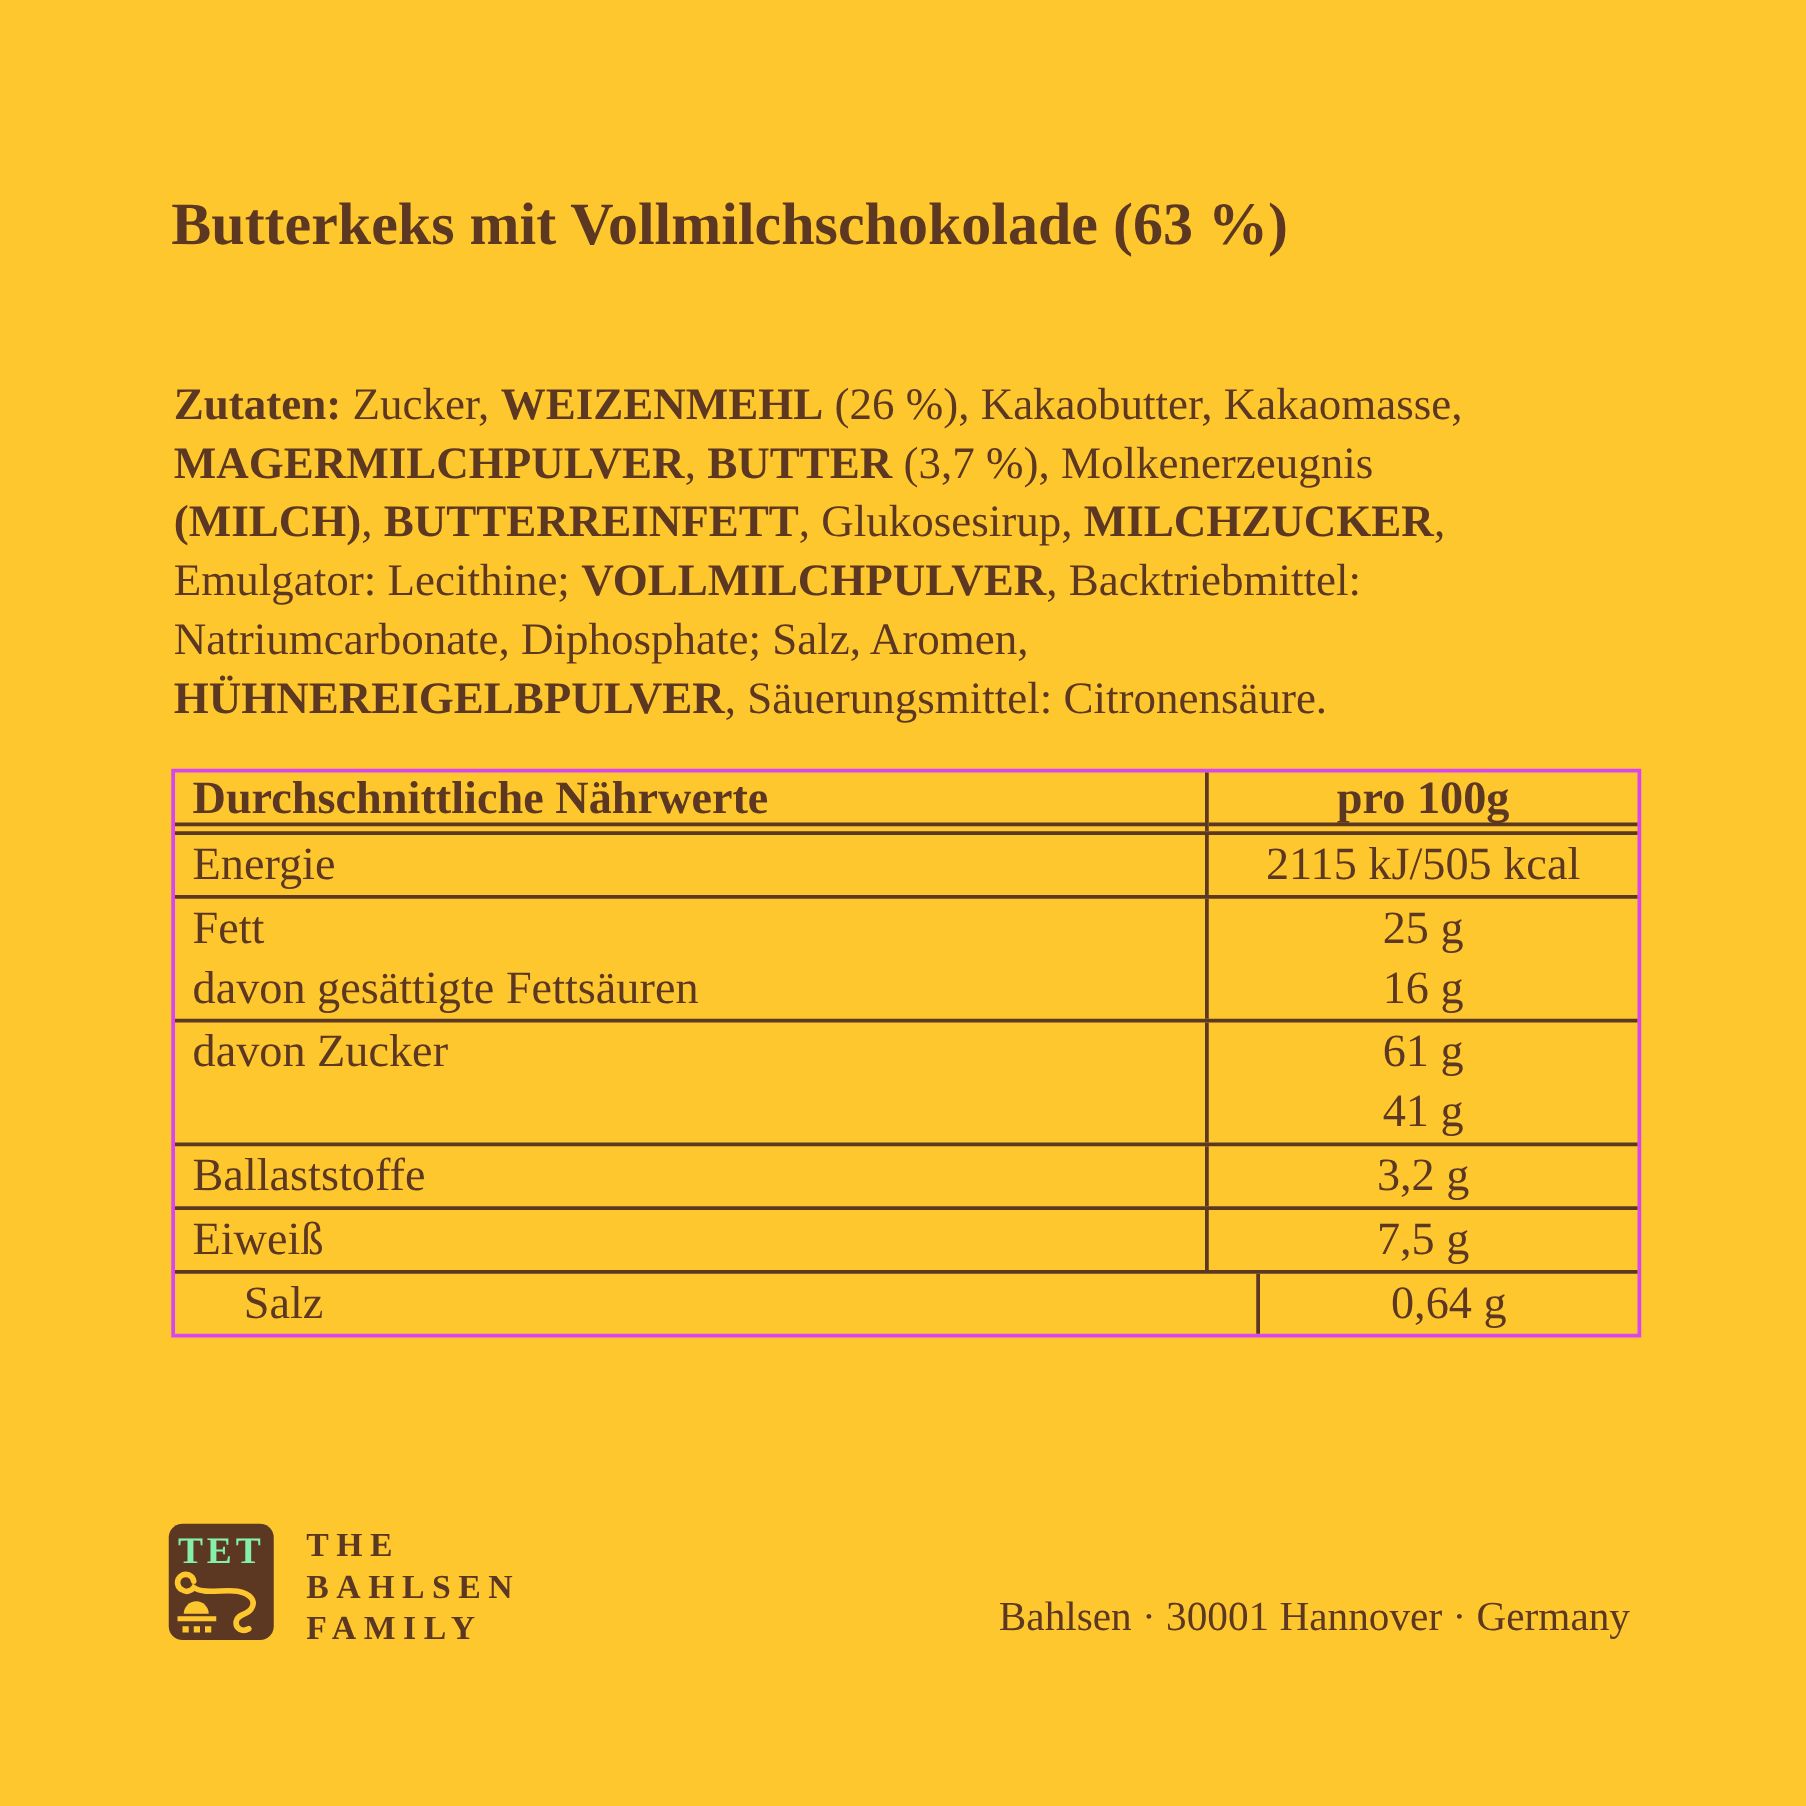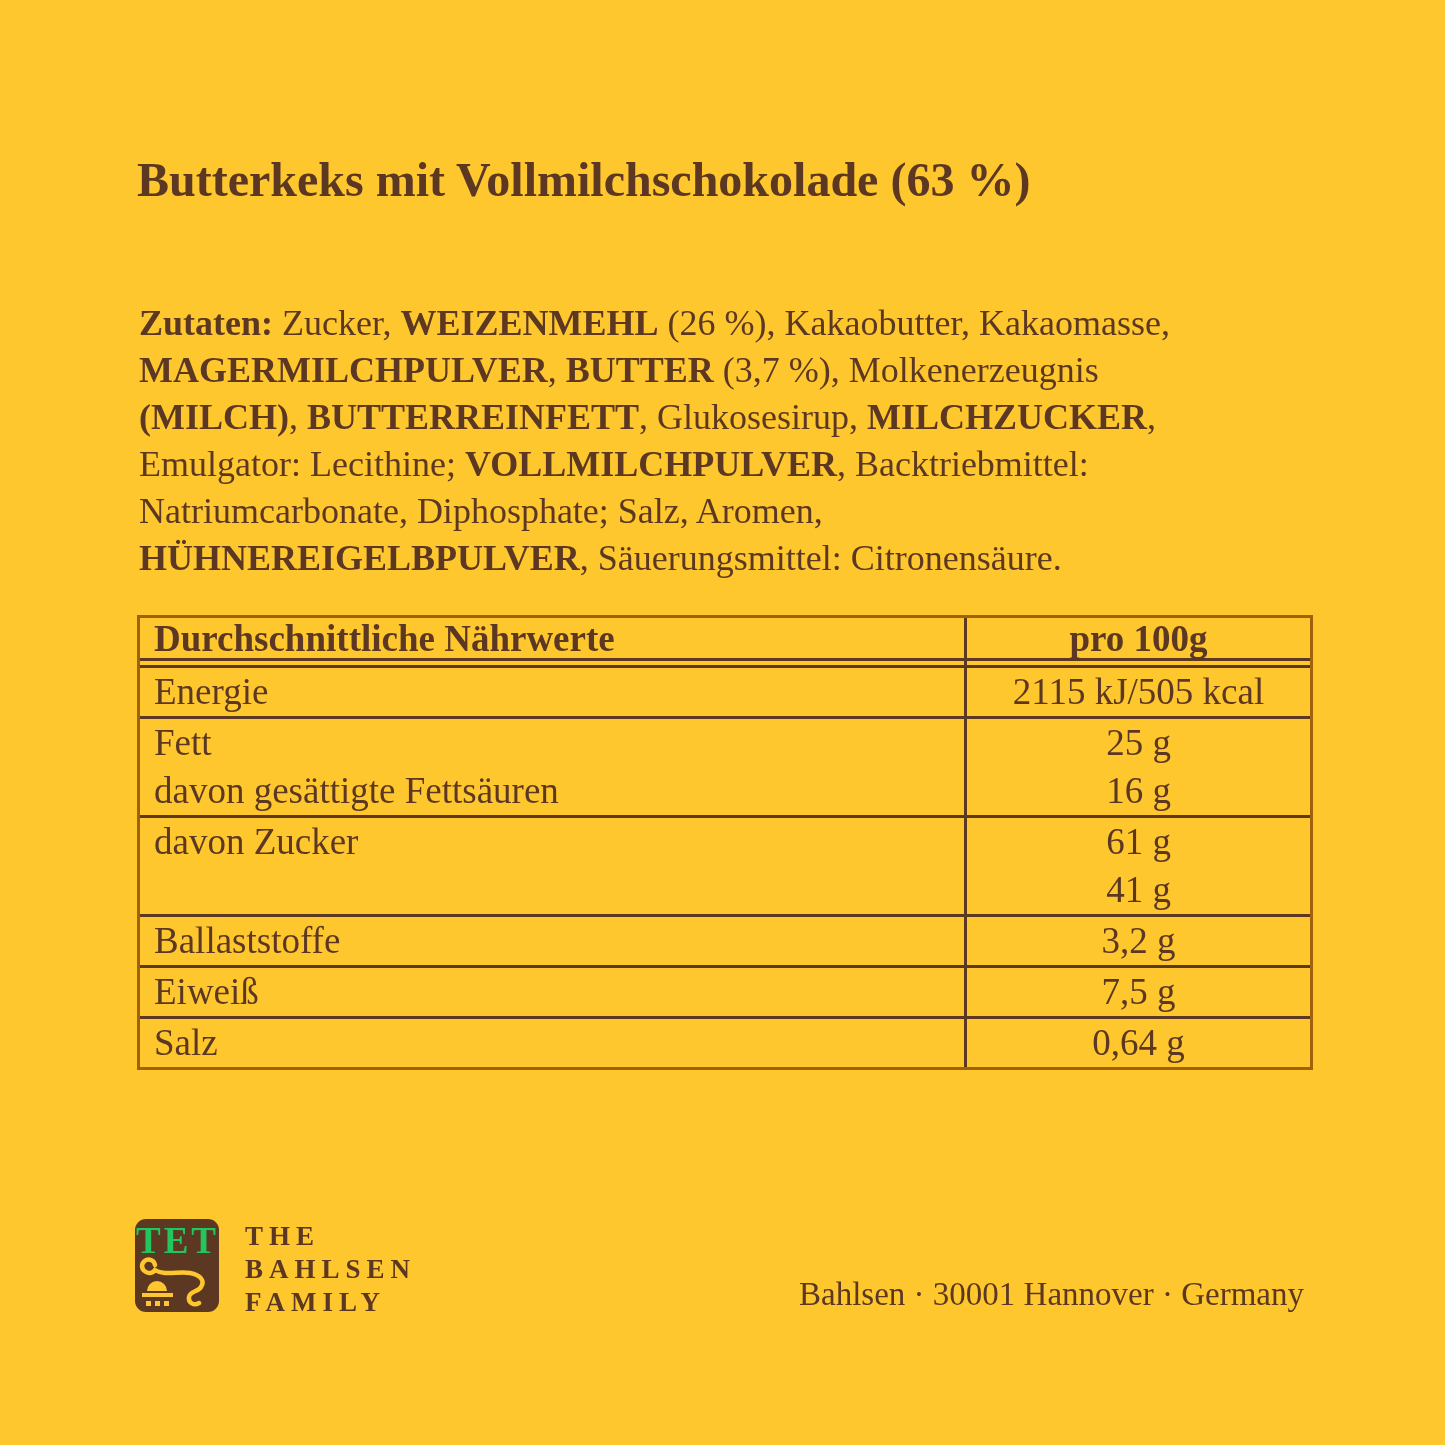--- a/index.html
+++ b/index.html
@@ -34,25 +34,25 @@
     line-height: 47px;
   }
   .ing-line { white-space: nowrap; }
 
   
   .ntable {
     position: absolute;
     left: 137px;
     top: 615px;
     width: 1176px;
-    border: 3px solid #a16207;
+    border: 3px solid #d946ef;
     font-size: 37px;
   }
   .nrow { display: flex; border-bottom: 3px solid #5C3823; }
-  .nrow:last-child { border-bottom: none; }
+  .nrow:last-child { border-bottom: none; padding-left: 41px; }
   .ncell-label {
     flex: 0 0 827px;
     border-right: 3px solid #5C3823;
   }
   .ncell-value { flex: 1; text-align: center; }
   .nline { line-height: 48px; height: 48px; }
   .nline-label { padding-left: 14px; }
   .nline-label.indent { }
 
   
@@ -72,25 +72,25 @@
     position: absolute;
     left: 135px;
     top: 1219px;
     width: 84px;
     height: 93px;
     background: #5C3823;
     border-radius: 11px;
     overflow: hidden;
   }
   .tet-text {
-    color: #22c55e;
+    color: #86efac;
     font-weight: bold;
-    font-size: 37px;
+    font-size: 30px;
     letter-spacing: 3px;
-    text-align: right;
+    text-align: center;
     margin-top: 7px;
     line-height: 30px;
   }
   .tet-art { position: absolute; left: 0; top: 36px; }
   .brand {
     position: absolute;
     left: 245px;
     top: 1220px;
     font-size: 27px;
     font-weight: bold;

